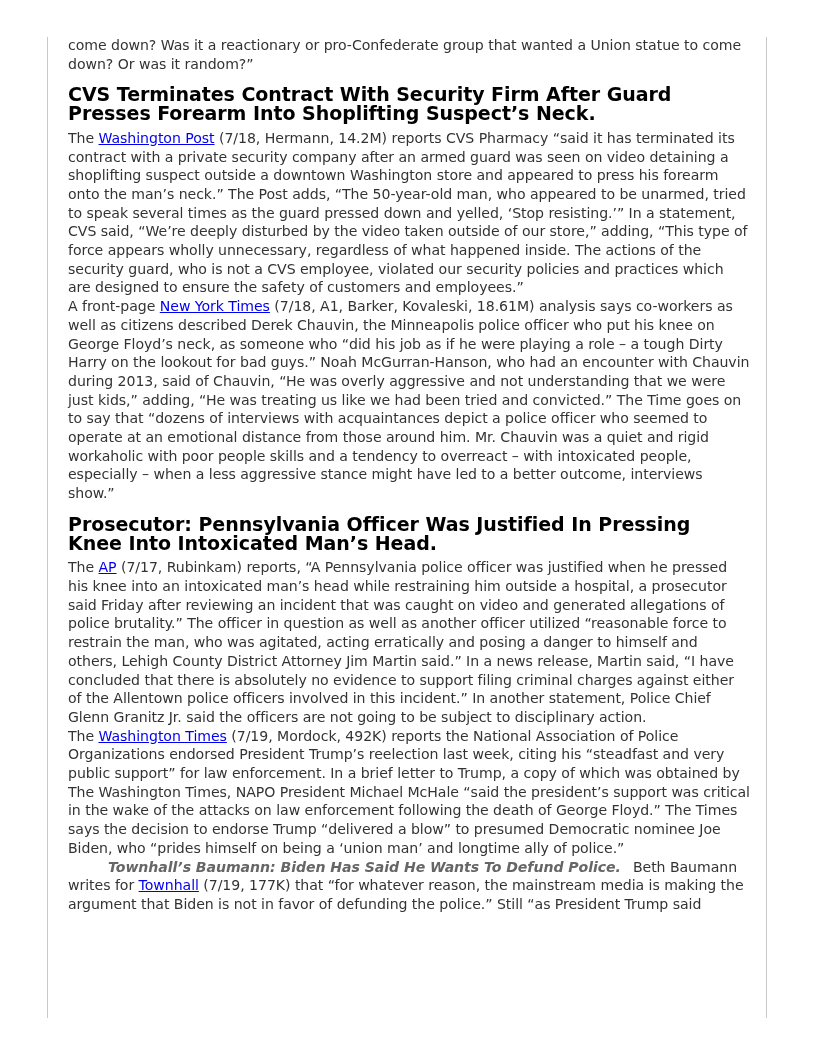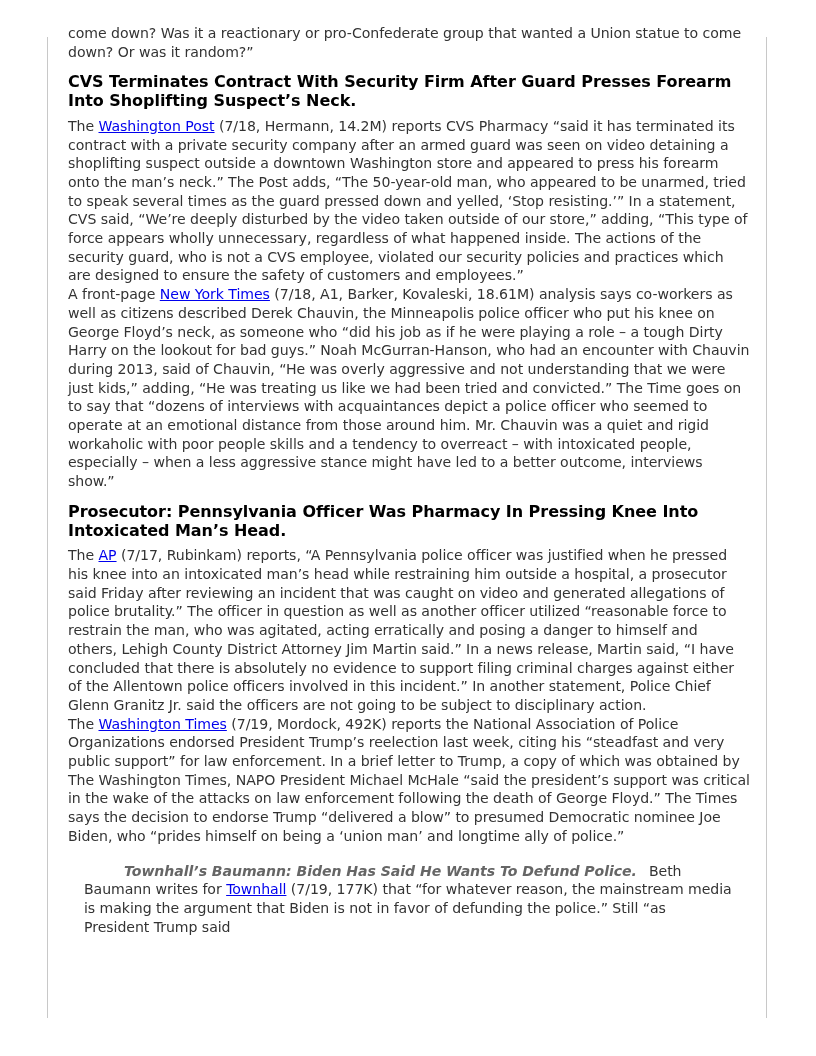--- a/index.html
+++ b/index.html
@@ -20,42 +20,42 @@
     top: 37px;
     width: 720px;
     height: 981px;
     border-left: 1px solid #c8c8c8;
     border-right: 1px solid #c8c8c8;
     box-sizing: border-box;
   }
   .content {
     position: absolute;
     left: 68px;
-    top: 24px;
+    top: 36px;
     width: 682px;
     color: #333333;
     font-size: 14.1px;
     line-height: 18.7px;
     letter-spacing: -0.05px;
   }
   .para {
     margin: 0;
   }
   .headline {
     margin: 12px 0 6px 0;
     font-weight: bold;
     color: #000000;
-    font-size: 16px;
+    font-size: 19px;
     line-height: 18.7px;
   }
   a.src-link {
     color: #0000ee;
   }
   .indent-para {
-    margin: 16px;
+    margin: 0;
     text-indent: 40px;
   }
   .sub-headline {
     font-weight: bold;
     font-style: italic;
     color: #666666;
   }
   .gap {
     display: inline-block;
     width: 12px;
@@ -75,21 +75,21 @@
   <div class="article">
     <div class="headline">CVS Terminates Contract With Security Firm After Guard Presses Forearm Into Shoplifting Suspect’s Neck.</div>
     <p class="para"><span>The </span><a class="src-link" href="#">Washington Post</a><span> (7/18, Hermann, 14.2M) reports CVS Pharmacy “said it has terminated its contract with a private security company after an armed guard was seen on video detaining a shoplifting suspect outside a downtown Washington store and appeared to press his forearm onto the man’s neck.” The Post adds, “The 50-year-old man, who appeared to be unarmed, tried to speak several times as the guard pressed down and yelled, ‘Stop resisting.’” In a statement, CVS said, “We’re deeply disturbed by the video taken outside of our store,” adding, “This type of force appears wholly unnecessary, regardless of what happened inside. The actions of the security guard, who is not a CVS employee, violated our security policies and practices which are designed to ensure the safety of customers and employees.”</span></p>
   </div>
 
   <div class="article">
     <p class="para"><span>A front-page </span><a class="src-link" href="#">New York Times</a><span> (7/18, A1, Barker, Kovaleski, 18.61M) analysis says co-workers as well as citizens described Derek Chauvin, the Minneapolis police officer who put his knee on George Floyd’s neck, as someone who “did his job as if he were playing a role – a tough Dirty Harry on the lookout for bad guys.” Noah McGurran-Hanson, who had an encounter with Chauvin during 2013, said of Chauvin, “He was overly aggressive and not understanding that we were just kids,” adding, “He was treating us like we had been tried and convicted.” The Time goes on to say that “dozens of interviews with acquaintances depict a police officer who seemed to operate at an emotional distance from those around him. Mr. Chauvin was a quiet and rigid workaholic with poor people skills and a tendency to overreact – with intoxicated people, especially – when a less aggressive stance might have led to a better outcome, interviews show.”</span></p>
   </div>
 
   <div class="article">
-    <div class="headline">Prosecutor: Pennsylvania Officer Was Pharmacy In Pressing Knee Into Intoxicated Man’s Head.</div>
+    <div class="headline">Prosecutor: Pennsylvania Officer Was Justified In Pressing Knee Into Intoxicated Man’s Head.</div>
     <p class="para"><span>The </span><a class="src-link" href="#">AP</a><span> (7/17, Rubinkam) reports, “A Pennsylvania police officer was justified when he pressed his knee into an intoxicated man’s head while restraining him outside a hospital, a prosecutor said Friday after reviewing an incident that was caught on video and generated allegations of police brutality.” The officer in question as well as another officer utilized “reasonable force to restrain the man, who was agitated, acting erratically and posing a danger to himself and others, Lehigh County District Attorney Jim Martin said.” In a news release, Martin said, “I have concluded that there is absolutely no evidence to support filing criminal charges against either of the Allentown police officers involved in this incident.” In another statement, Police Chief Glenn Granitz Jr. said the officers are not going to be subject to disciplinary action.</span></p>
   </div>
 
   <div class="article">
     <p class="para"><span>The </span><a class="src-link" href="#">Washington Times</a><span> (7/19, Mordock, 492K) reports the National Association of Police Organizations endorsed President Trump’s reelection last week, citing his “steadfast and very public support” for law enforcement. In a brief letter to Trump, a copy of which was obtained by The Washington Times, NAPO President Michael McHale “said the president’s support was critical in the wake of the attacks on law enforcement following the death of George Floyd.” The Times says the decision to endorse Trump “delivered a blow” to presumed Democratic nominee Joe Biden, who “prides himself on being a ‘union man’ and longtime ally of police.”</span></p>
     <p class="indent-para"><span class="sub-headline">Townhall’s Baumann: Biden Has Said He Wants To Defund Police.</span><span class="gap"></span><span>Beth Baumann writes for </span><a class="src-link" href="#">Townhall</a><span> (7/19, 177K) that “for whatever reason, the mainstream media is making the argument that Biden is not in favor of defunding the police.” Still “as President Trump said</span></p>
   </div>
 
 </div>
 

